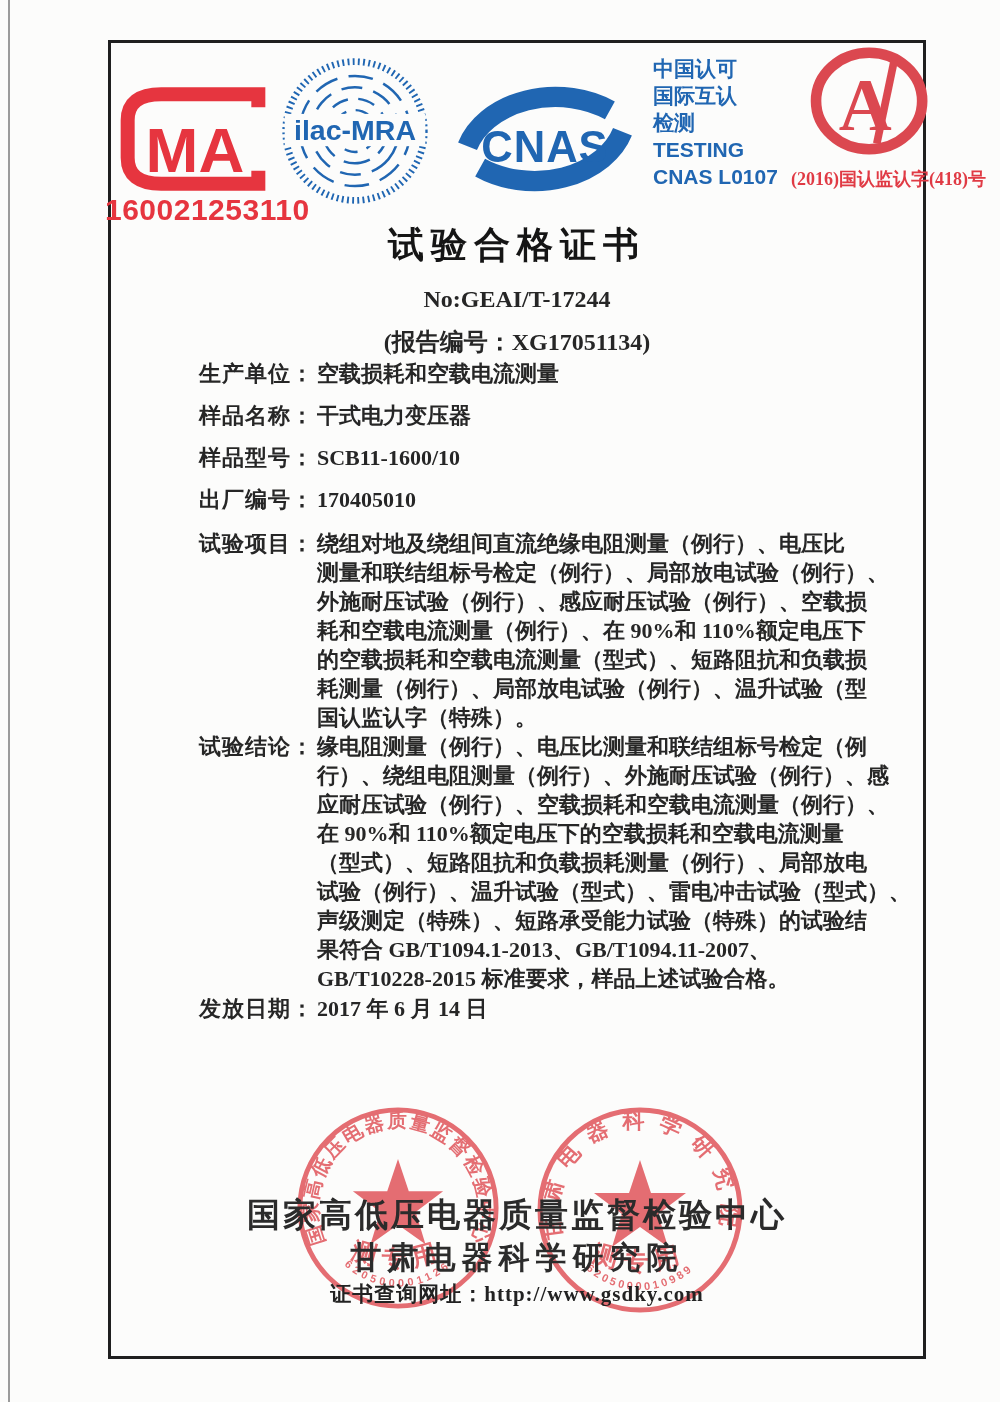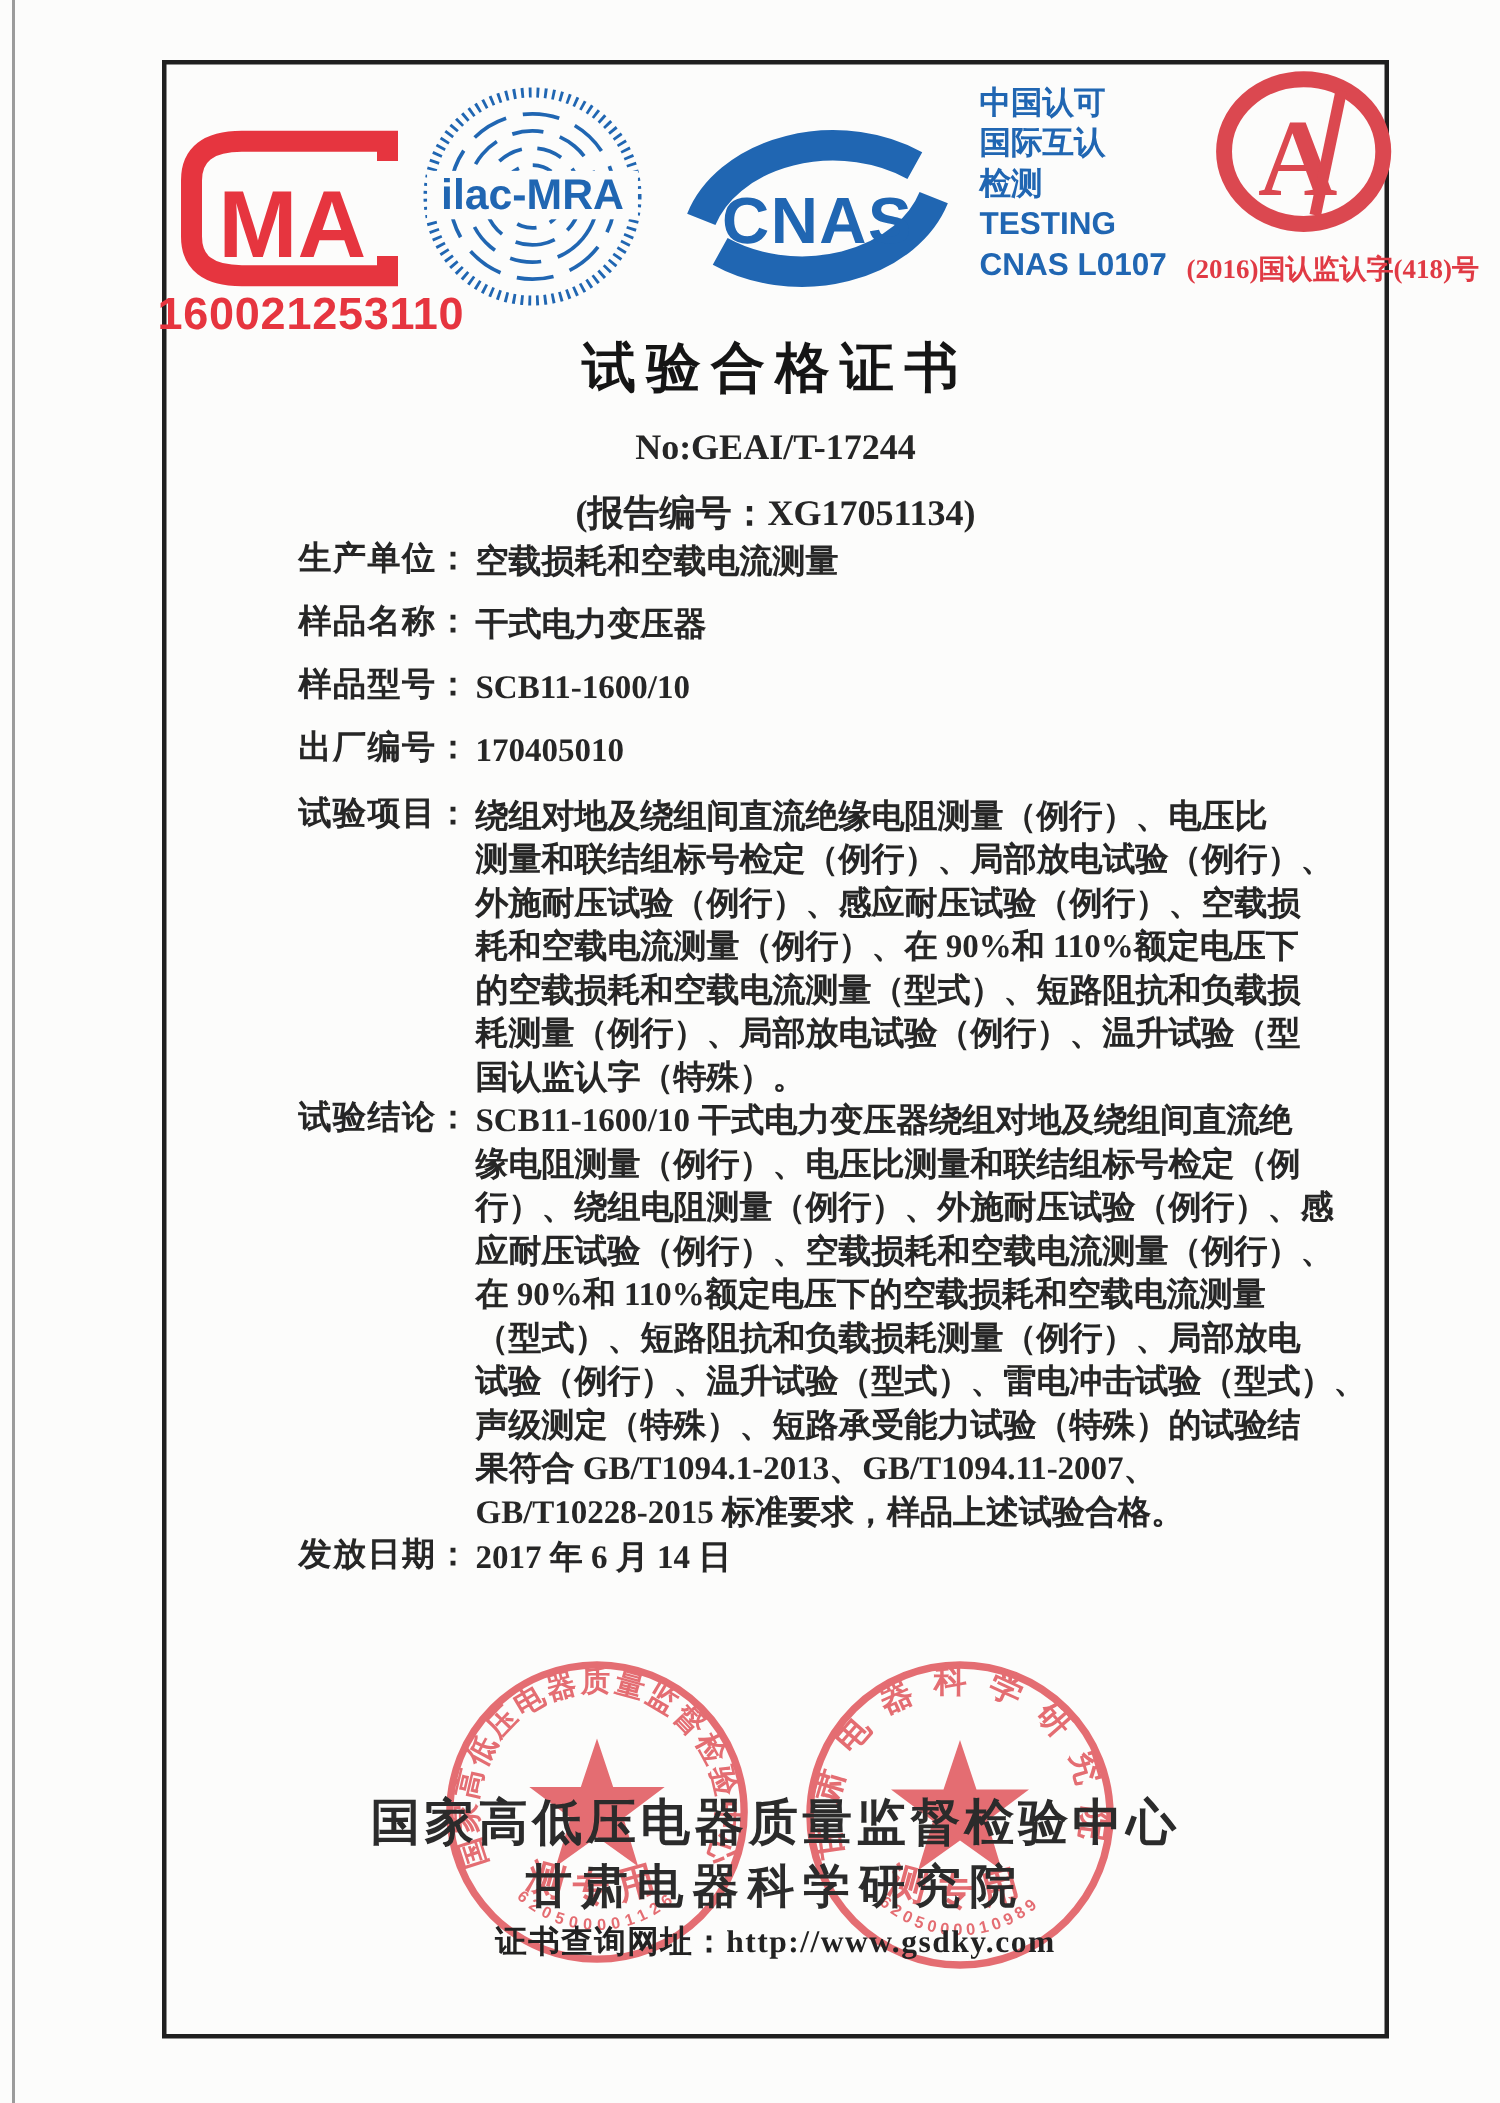--- a/index.html
+++ b/index.html
@@ -12,21 +12,21 @@
   svg text{font-family:"Liberation Serif","DejaVu Serif",serif;}
   .sans{font-family:"Liberation Sans","DejaVu Sans",sans-serif;}
   .cma-serial{left:-6px;top:150px;font-weight:700;font-size:30px;letter-spacing:.5px;color:#e6353f;}
   .accred{left:542px;top:12px;font-weight:700;font-size:21px;line-height:27px;color:#2066b2;}
   .approval-note{left:680px;top:124px;font-weight:700;font-size:18px;color:#e03a44;white-space:nowrap;}
   .title{left:0;right:0;top:178px;text-align:center;font-size:36px;font-weight:700;letter-spacing:7px;color:#151515;}
   .certno{left:0;right:0;top:243px;text-align:center;font-size:24px;font-weight:600;}
   .reportno{left:0;right:0;top:283px;text-align:center;font-size:24px;font-weight:600;}
   .body-col{left:88px;top:318px;width:660px;font-size:22px;font-weight:600;}
   .frow{display:flex;margin-bottom:17px;height:25px;line-height:25px;}
-  .flabel{width:118px;flex:0 0 118px;letter-spacing:1px;font-family:Liberation Mono, monospace;}
+  .flabel{width:118px;flex:0 0 118px;letter-spacing:1px;}
   .fvalue{white-space:nowrap;}
   .prow{display:flex;}
   .plines div{line-height:29px;white-space:nowrap;}
   .brow{display:flex;line-height:29px;height:29px;}
   .daterow{display:flex;margin-top:2px;line-height:28px;}
   .stamp{color:#e15a60;opacity:.88;}
   .stamp text{font-weight:700;fill:currentColor;}
   .ring1{font-size:20px;letter-spacing:2px;}
   .ring2{font-size:22px;letter-spacing:13px;}
   .inner-t{font-size:25px;letter-spacing:8px;}
@@ -122,21 +122,20 @@
           <div>的空载损耗和空载电流测量（型式）、短路阻抗和负载损</div>
           <div>耗测量（例行）、局部放电试验（例行）、温升试验（型</div>
           <div>国认监认字（特殊）。</div>
         </div>
       </div>
 
 
       <div class="prow">
         <span class="flabel" style="line-height:29px;">试验结论：</span>
         <div class="plines">
-          <div>SCB11-1600/10 干式电力变压器绕组对地及绕组间直流绝</div>
           <div>缘电阻测量（例行）、电压比测量和联结组标号检定（例</div>
           <div>行）、绕组电阻测量（例行）、外施耐压试验（例行）、感</div>
           <div>应耐压试验（例行）、空载损耗和空载电流测量（例行）、</div>
           <div>在 90%和 110%额定电压下的空载损耗和空载电流测量</div>
           <div>（型式）、短路阻抗和负载损耗测量（例行）、局部放电</div>
           <div>试验（例行）、温升试验（型式）、雷电冲击试验（型式）、</div>
           <div>声级测定（特殊）、短路承受能力试验（特殊）的试验结</div>
           <div>果符合 GB/T1094.1-2013、GB/T1094.11-2007、</div>
           <div>GB/T10228-2015 标准要求，样品上述试验合格。</div>
         </div>

